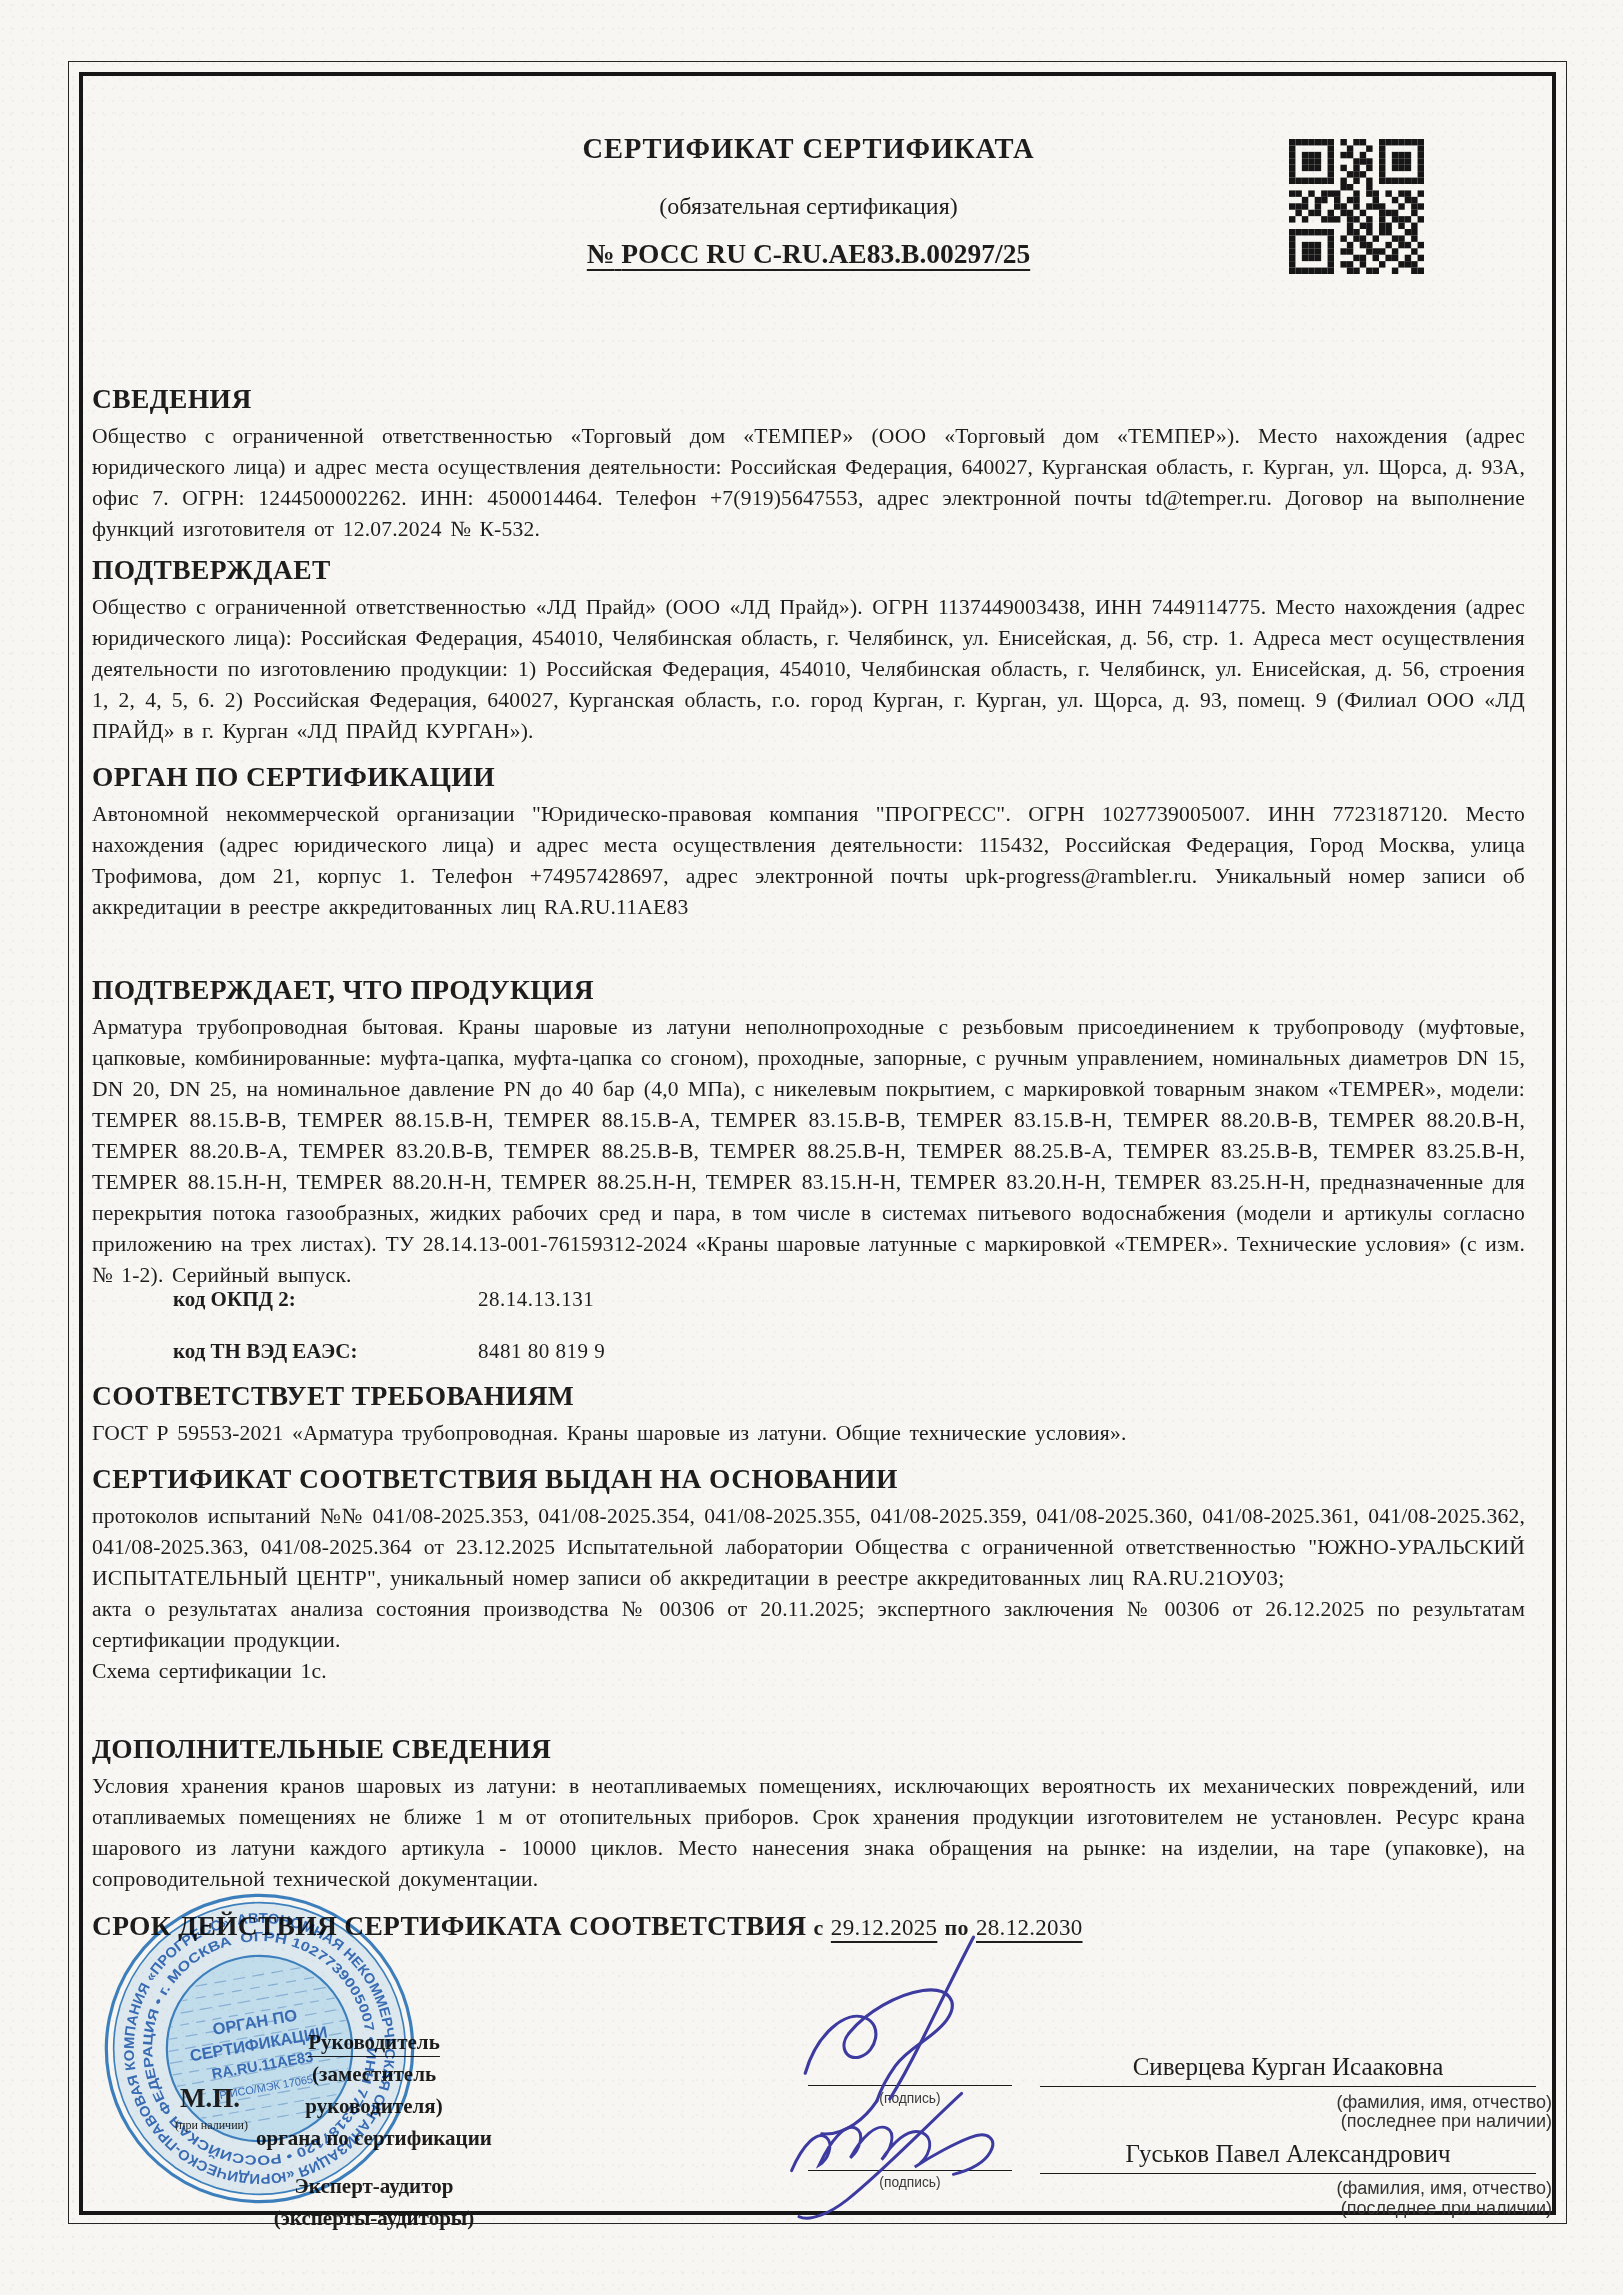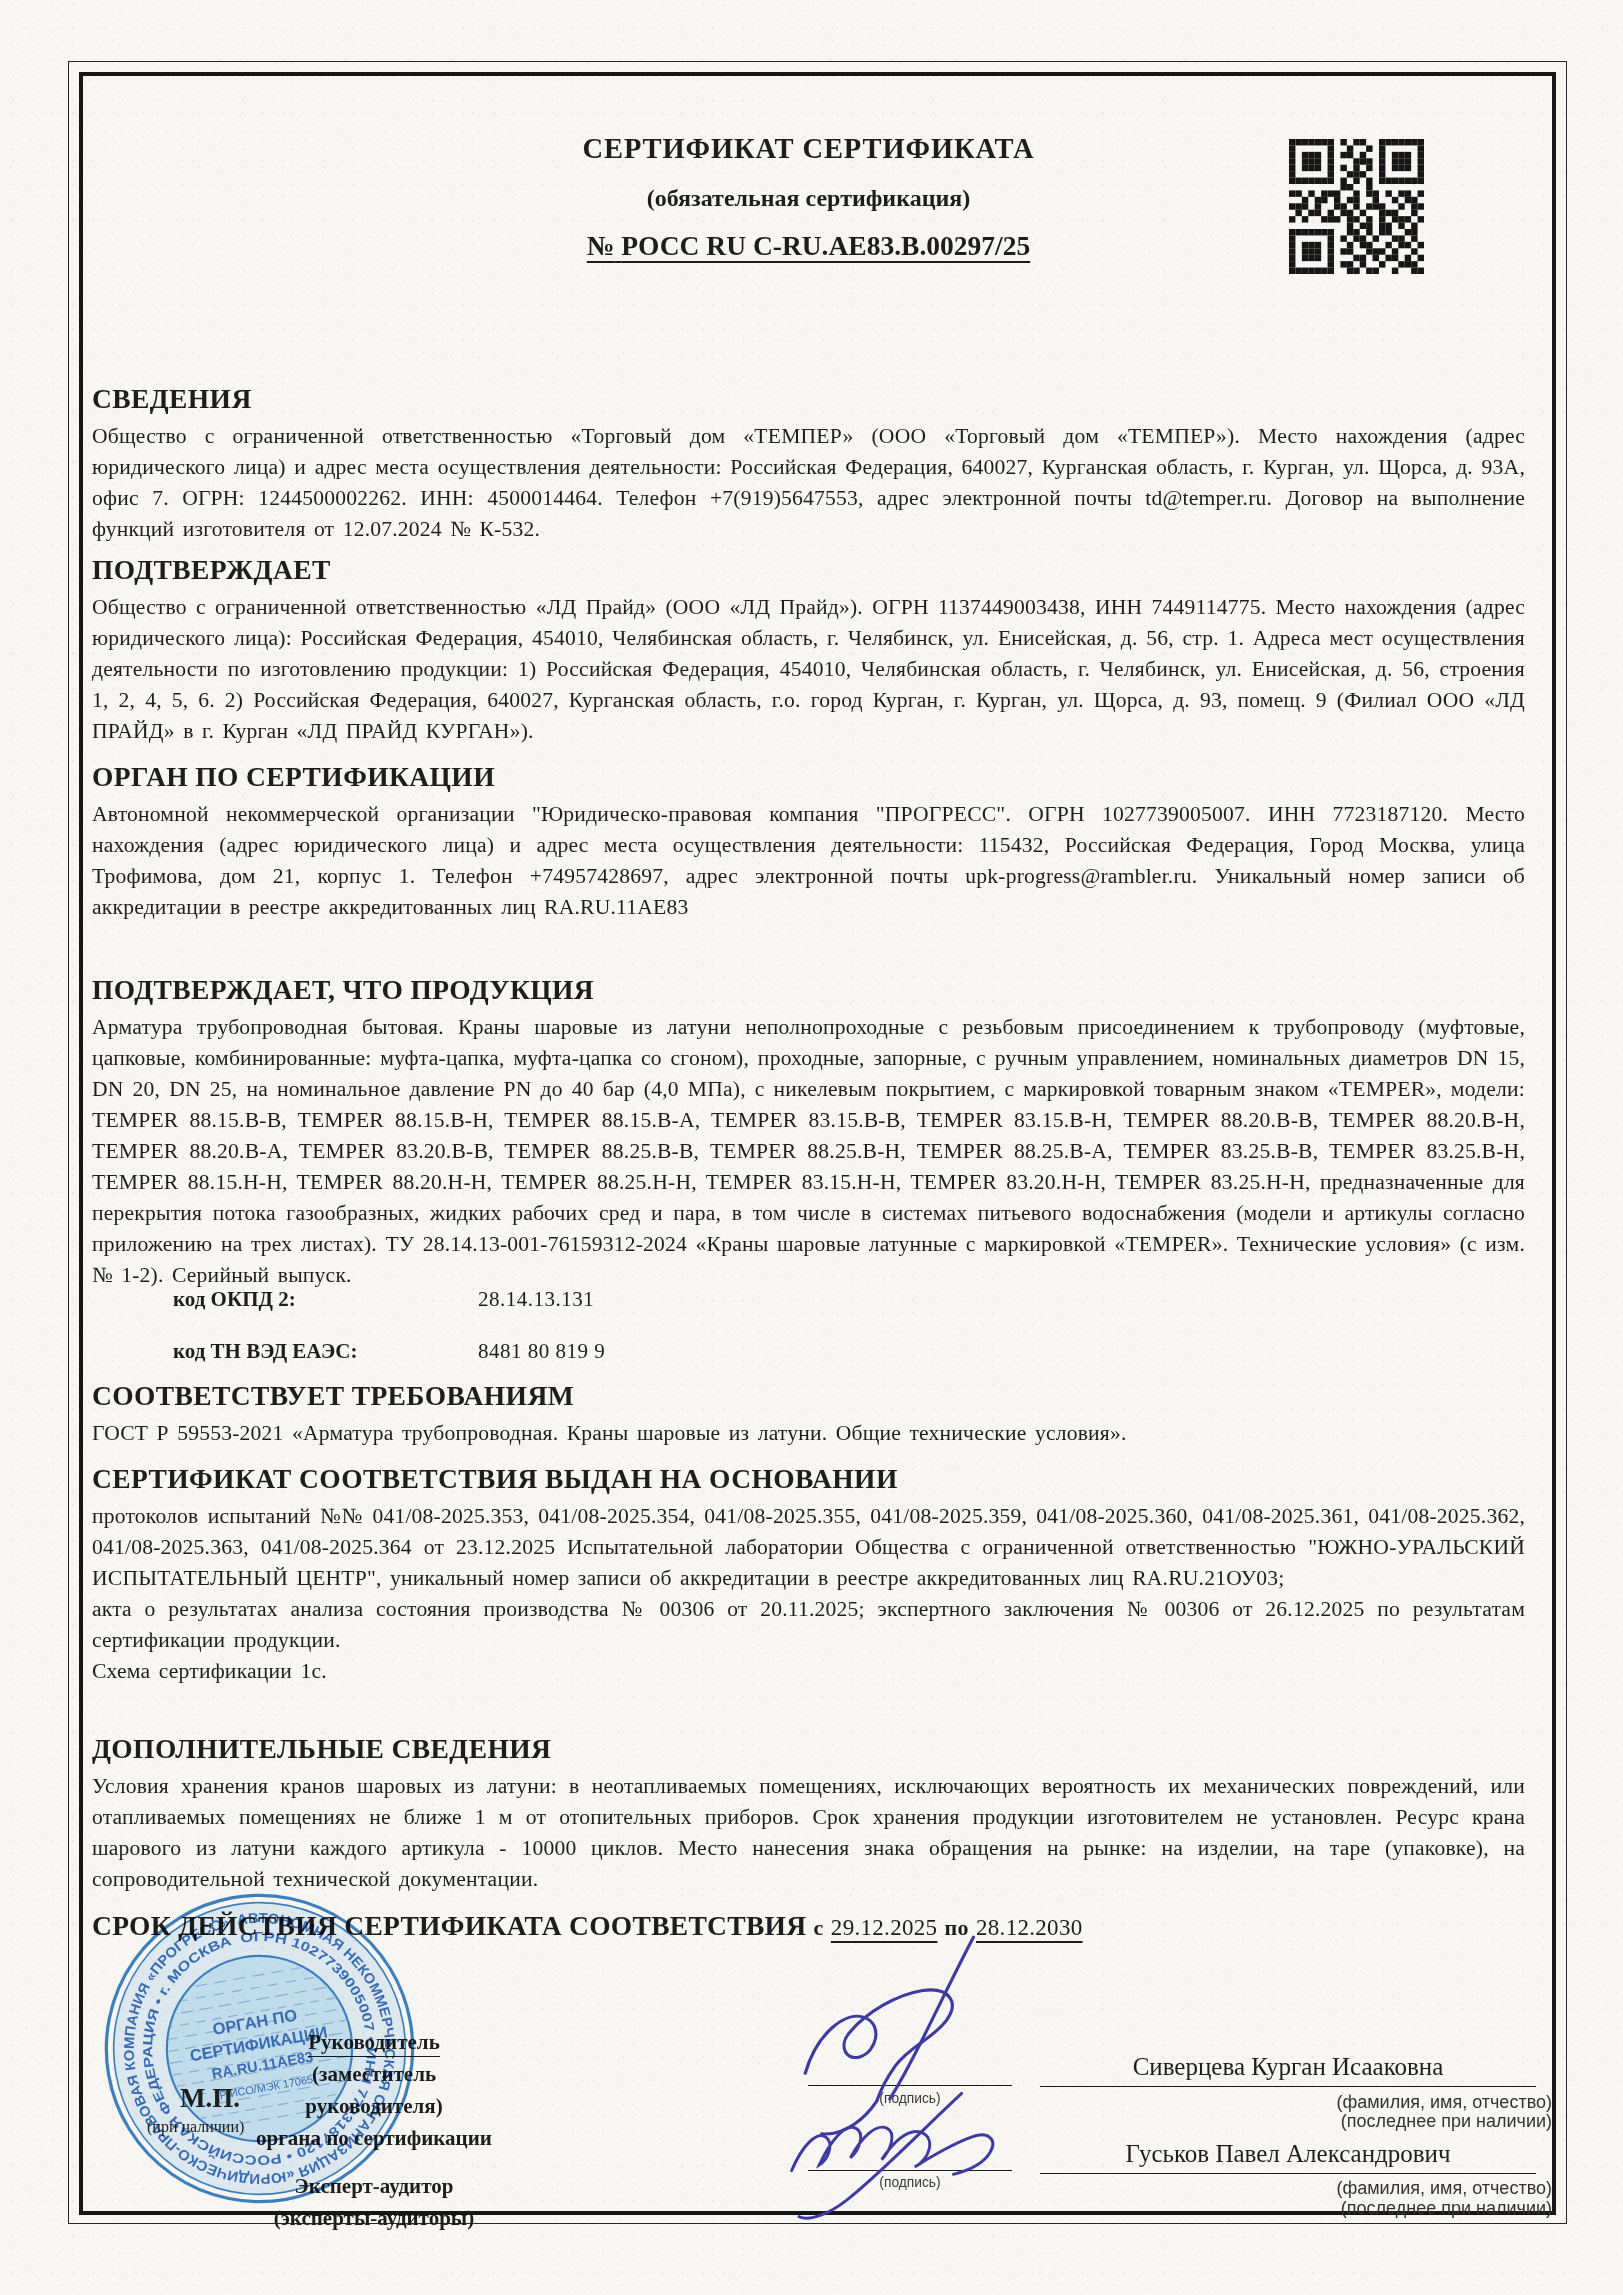--- a/index.html
+++ b/index.html
@@ -12,21 +12,21 @@
       radial-gradient(circle at 50% 20%, rgba(90,90,80,.03) 0.9px, transparent 1.7px);
     background-size:10px 12px, 15.6px 17.4px, 21px 27px;
     font-family:"Liberation Serif", serif;color:#1d1d1d;
   }
   .border-outer{position:absolute;left:68px;top:61px;right:57px;bottom:72px;border:1.8px solid #262626;}
   .border-inner{position:absolute;left:79px;top:72px;right:68px;bottom:81px;border:4.6px solid #161616;}
   .content{position:absolute;left:92px;top:0;width:1433px;height:2296px;}
 
   .header{position:absolute;top:130px;left:0;width:100%;text-align:center;}
   .doc-title{font-size:28.5px;font-weight:bold;letter-spacing:0.9px;line-height:37px;}
-  .doc-subtitle{font-size:24px;font-weight:bold;margin-top:16px;line-height:31px;}
+  .doc-subtitle{font-size:24px;font-weight:normal;margin-top:24px;line-height:31px;}
   .doc-number{font-size:27.5px;font-weight:bold;margin-top:13px;line-height:37px;
     text-decoration:underline;text-underline-offset:6.4px;text-decoration-thickness:1.8px;}
 
   .qr{position:absolute;left:1289px;top:139px;width:135px;height:135px;}
 
   .sec{position:absolute;left:0;width:1433px;}
   .sec h2{font-size:27.5px;font-weight:bold;margin:0 0 6.4px 0;letter-spacing:0.4px;line-height:33px;}
   .sec p{font-size:21.6px;line-height:31px;margin:0;text-align:justify;letter-spacing:0.2px;word-spacing:2.8px;}
   .sec p + p{margin-top:0;}
 
@@ -34,21 +34,21 @@
   .codes-row + .codes-row{margin-top:22px;}
   .codes-label{font-weight:bold;width:305px;padding-left:81px;box-sizing:content-box;}
   .codes-value{letter-spacing:0.5px;}
 
   .validity{position:absolute;left:0;top:1910px;width:1433px;font-size:27.5px;font-weight:bold;letter-spacing:0.3px;z-index:2;}
   .v-small{font-size:22px;}
   .v-date{font-size:23px;font-weight:normal;text-decoration:underline;text-underline-offset:5.5px;}
 
   .stamp{position:absolute;left:99px;top:1888px;width:321px;height:321px;z-index:3;mix-blend-mode:multiply;opacity:.92;}
   .mp{position:absolute;left:180px;top:2083px;font-size:27px;font-weight:bold;z-index:4;}
-  .mp-note{position:absolute;left:147px;top:2118px;width:129px;text-align:left;font-size:16px;z-index:4;color:#222;}
+  .mp-note{position:absolute;left:147px;top:2118px;width:129px;text-align:center;font-size:12px;z-index:4;color:#222;}
 
   .roles{position:absolute;left:241px;top:2026px;width:266px;text-align:center;font-weight:bold;z-index:2;}
   .roles .r{font-size:21px;line-height:32px;}
   .roles .r-u span{border-bottom:1.8px solid #1d1d1d;padding-bottom:1.8px;}
   .roles .gap{margin-top:15.6px;}
 
   .sig-line{position:absolute;left:808px;width:204px;border-top:1.8px solid #1b1b1b;z-index:2;}
   .sig-cap{position:absolute;left:808px;width:204px;text-align:center;font-family:"Liberation Sans",sans-serif;font-size:13.8px;color:#3a3a3a;z-index:2;}
   .name{position:absolute;left:1040px;width:496px;text-align:center;font-size:25px;z-index:2;}
   .name-line{position:absolute;left:1040px;width:496px;border-top:1.8px solid #1b1b1b;z-index:2;}

